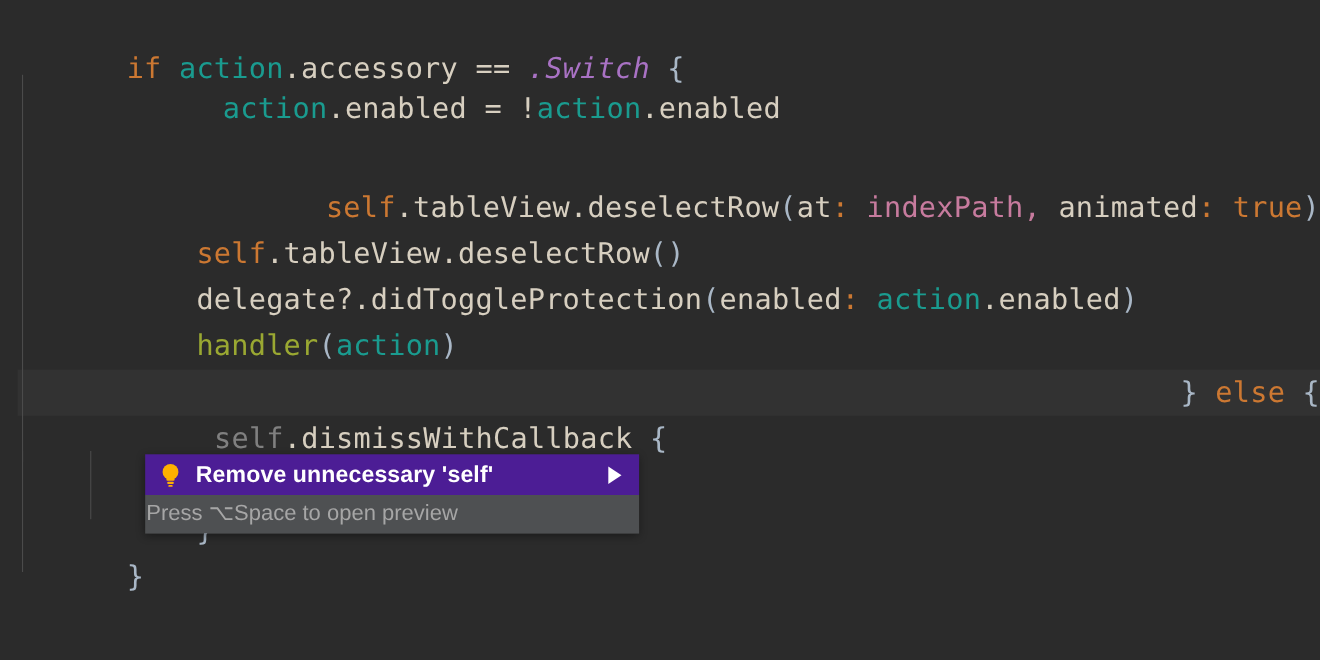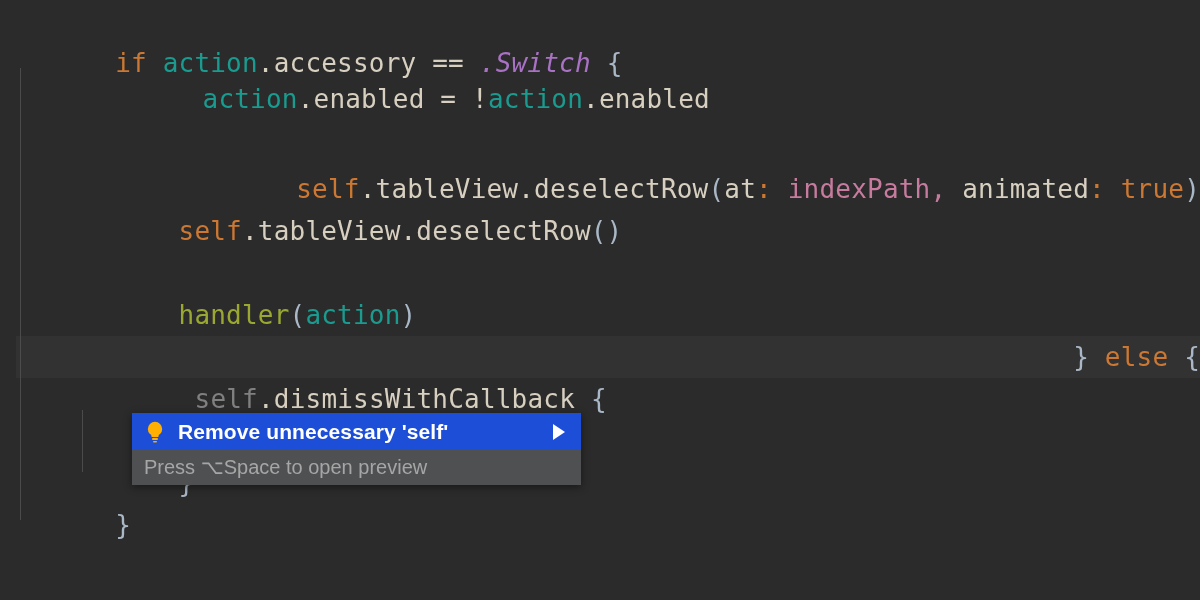--- a/index.html
+++ b/index.html
@@ -69,21 +69,21 @@
     top: 413px;
     width: 449px;
     z-index: 50;
     font-family: "Liberation Sans", sans-serif;
     box-shadow: 0 2px 8px rgba(0,0,0,0.45);
   }
   #intention-item {
     display: flex;
     align-items: center;
     height: 37px;
-    background: #1d4ed8;
+    background: #4c1d95;
     padding: 0 10px 0 12px;
     box-sizing: border-box;
   }
   #intention-label {
     flex: 1;
     color: #ffffff;
     font-size: 21px;
     font-weight: bold;
     letter-spacing: 0.1px;
     margin-left: 12px;
@@ -103,21 +103,21 @@
     border-top: 8px solid transparent;
     border-bottom: 8px solid transparent;
     margin-right: 6px;
   }
   #intention-hint {
     height: 35px;
     line-height: 35px;
     background: #4e5052;
     color: #a6a6a6;
     font-size: 20px;
-    padding-left: 12px;
+    padding-left: 1px;
     box-sizing: border-box;
     white-space: nowrap;
   }
 </style>
 </head>
 <body>
 
 <div id="screen">
 
   <div class="guide" style="left:20px; top:68px; height:352px;"></div>
@@ -136,20 +136,23 @@
 
 
     <div class="line" style="top:126px;position:absolute;left:0;right:0;text-align:right;">
       <span class="code">    <span class="t-kw">self</span><span class="t-ident">.tableView.deselectRow</span><span class="t-paren">(</span><span class="t-ident">at</span><span class="t-label">:</span><span class="t-punct"> </span><span class="t-prop">indexPath</span><span class="t-prop">,</span><span class="t-punct"> </span><span class="t-ident">animated</span><span class="t-label">:</span><span class="t-punct"> </span><span class="t-kw">true</span><span class="t-paren">)</span></span>
     </div>
 
     <div class="line" style="top:168px;position:absolute;left:0;right:0;">
       <span class="code">    <span class="t-kw">self</span><span class="t-ident">.tableView.deselectRow</span><span class="t-paren">()</span></span>
     </div>
 
+    <div class="line" style="top:210px;position:absolute;left:0;right:0;">
+      <span class="code">    <span class="t-ident">delegate?.didToggleProtection</span><span class="t-paren">(</span><span class="t-ident">enabled</span><span class="t-label">:</span><span class="t-punct"> </span><span class="t-var">action</span><span class="t-ident">.enabled</span><span class="t-paren">)</span></span>
+    </div>
 
     <div class="line" style="top:252px;position:absolute;left:0;right:0;">
       <span class="code">    <span class="t-fn">handler</span><span class="t-paren">(</span><span class="t-var">action</span><span class="t-paren">)</span></span>
     </div>
 
     <div class="line" style="top:294px;position:absolute;left:0;right:0;text-align:right;">
       <span class="code"><span class="t-paren">}</span><span class="t-punct"> </span><span class="t-kw">else</span><span class="t-punct"> </span><span class="t-paren">{</span></span>
     </div>
 
     <div class="line current" style="top:336px;position:absolute;left:0;right:0;margin-left:16px;">

